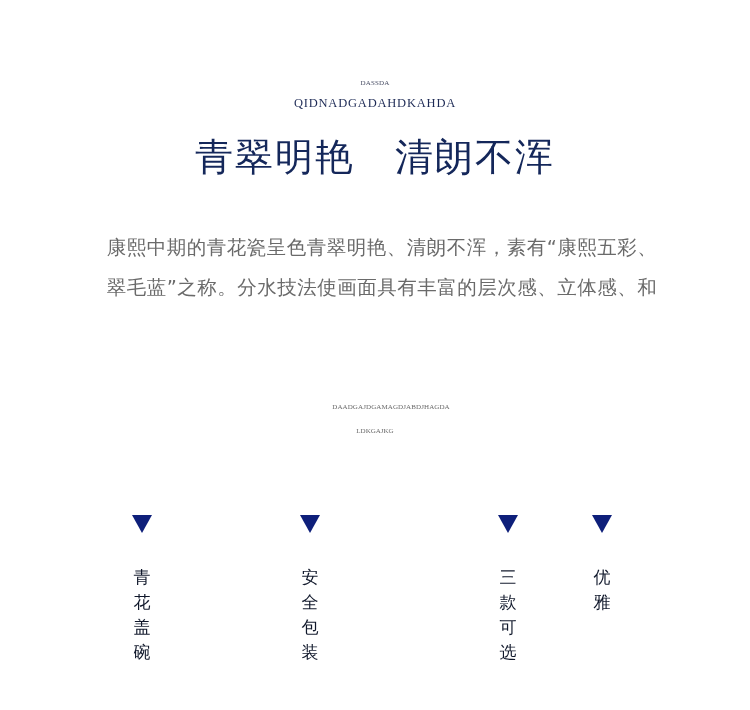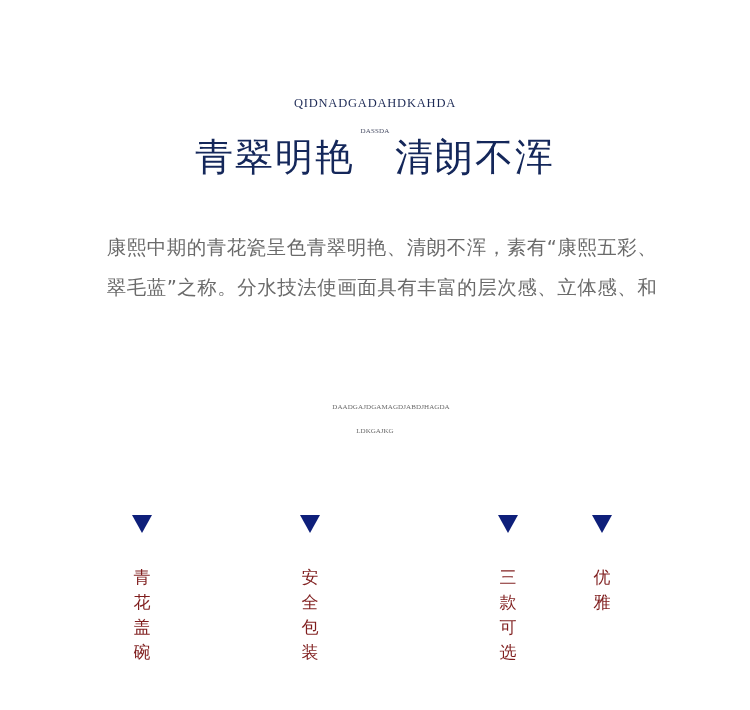--- a/index.html
+++ b/index.html
@@ -20,21 +20,20 @@
       width: 750px;
       text-align: center;
       font-family: "Liberation Serif", "DejaVu Serif", serif;
       color: #3a3f55;
     }
     .cap-top {
       top: 79px;
       font-size: 7px;
       letter-spacing: 0.2px;
       color: #4a4f66;
-      margin-top: 48px;
     }
     .cap-sub {
       top: 96px;
       font-size: 12.5px;
       letter-spacing: 0.8px;
       color: #1d2a55;
     }
     .main-title {
       position: absolute;
       top: 132px;
@@ -91,21 +90,21 @@
       height: 0;
       border-left: 10px solid transparent;
       border-right: 10px solid transparent;
       border-top: 18px solid #0e1f7a;
     }
     .feature-text {
       margin-top: 32px;
       font-family: "DejaVu Serif", "Liberation Serif", serif;
       font-size: 17px;
       line-height: 25px;
-      color: #7f1d1d;
+      color: #0f172a;
       width: 20px;
       text-align: center;
       word-break: break-all;
     }
   </style>
 </head>
 <body>
 
 <div class="small-caption cap-top">DASSDA</div>
 <div class="small-caption cap-sub">QIDNADGADAHDKAHDA</div>

